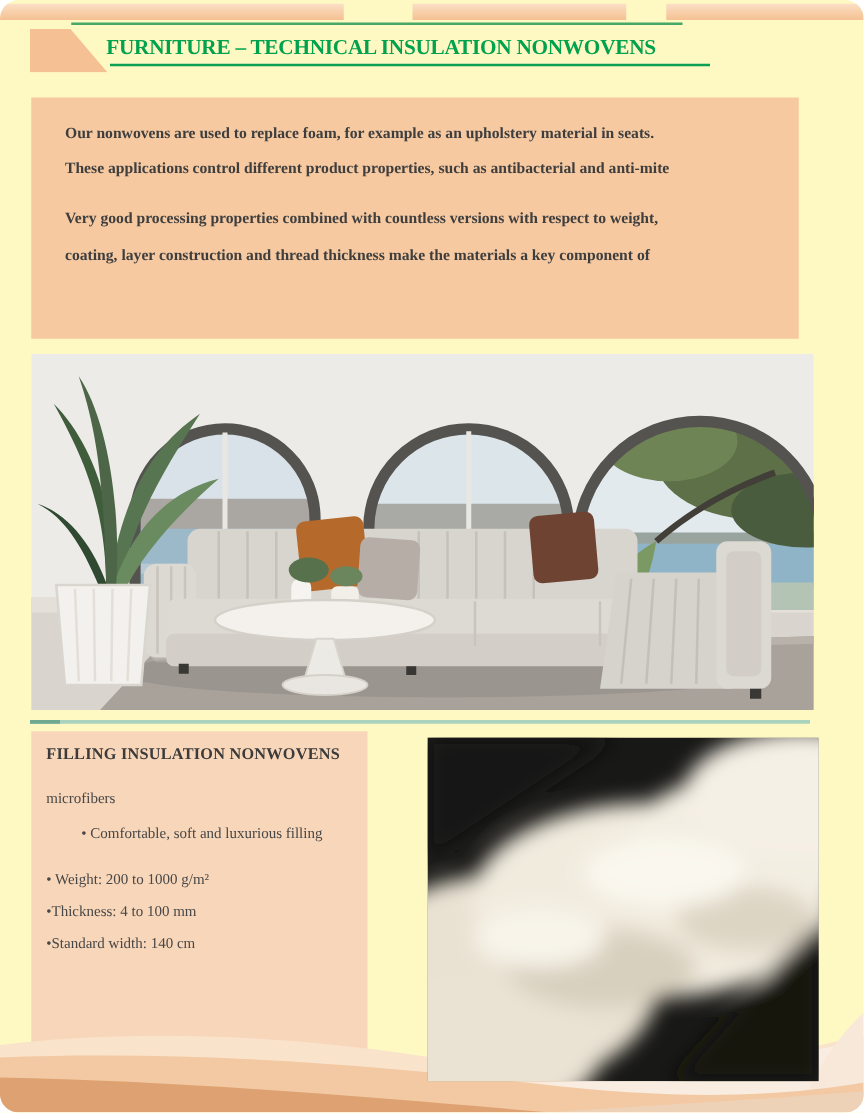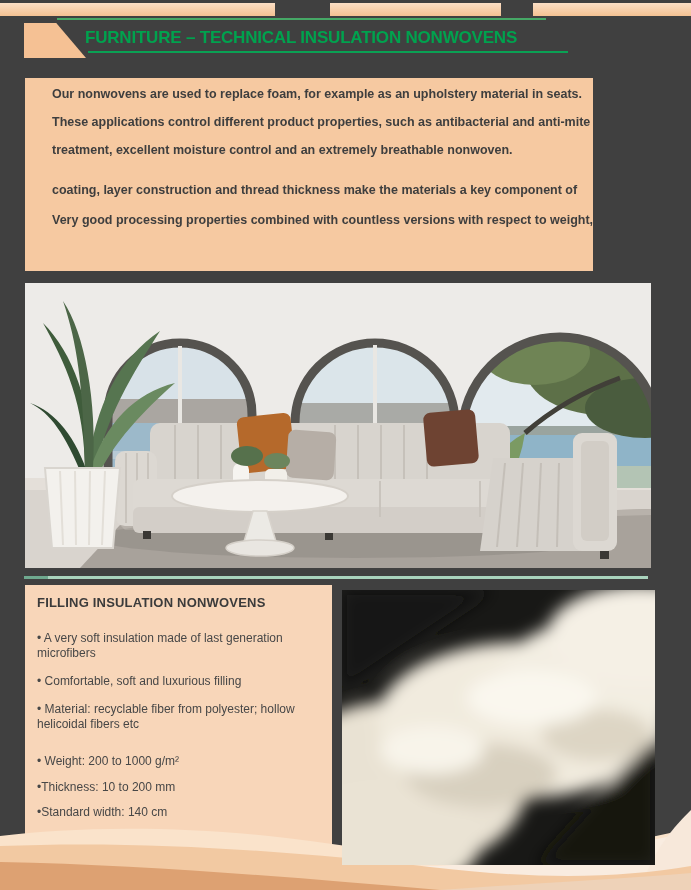--- a/index.html
+++ b/index.html
@@ -1,54 +1,54 @@
 <!DOCTYPE html>
 <html><head>
 <meta charset="utf-8">
 <style>
   html,body{margin:0;padding:0;background:#fff;}
-  .page{position:relative;width:691px;height:890px;background:#404040;overflow:hidden;
-        font-family:Liberation Sans, sans-serif;}
+  .page{position:relative;width:691px;height:890px;background:#fef9c3;overflow:hidden;
+        font-family:Liberation Serif, serif;border-radius:15px;}
   .abs{position:absolute;}
 
   
   .topbar{top:3px;height:13px;background:linear-gradient(180deg,#fbdfc5,#f4c192);}
   .topline{top:18px;left:57px;width:489px;height:2px;background:#46a866;}
   .trapezoid{left:24px;top:23px;width:62px;height:35px;background:#f5c194;
              clip-path:polygon(0 0,52% 0,100% 100%,0 100%);}
 
   .title{left:85px;top:28px;margin:0;font-size:17px;font-weight:700;color:#00a24e;
          letter-spacing:-0.2px;white-space:nowrap;}
   .title-underline{left:88px;top:51px;width:480px;height:2px;background:#0aa154;}
 
   
-  .intro-box{left:25px;top:78px;width:568px;height:193px;background:#f6c9a1;
-             box-sizing:border-box;padding:2px 6px 0 27px;color:#3e3e3e;}
+  .intro-box{left:25px;top:78px;width:614px;height:193px;background:#f6c9a1;
+             box-sizing:border-box;padding:14px 6px 0 27px;color:#3e3e3e;}
   .intro-box p{margin:0;font-size:12.5px;font-weight:700;}
   .intro-box .ln{line-height:28px;white-space:nowrap;}
   .intro-box .p2{margin-top:11px;}
   .intro-box .p2 .ln{line-height:30px;}
 
   
   .sofa-photo{left:25px;top:283px;width:626px;height:285px;z-index:2;}
   .fiber-photo{left:342px;top:590px;width:313px;height:275px;z-index:2;}
 
   
   .separator{left:24px;top:576px;width:624px;height:3px;background:#a9d3bd;z-index:2;}
   .separator-cap{left:24px;top:576px;width:24px;height:3px;background:#6fa98f;z-index:3;}
 
   
-  .filling-box{left:25px;top:585px;width:307px;height:262px;background:#f8d6b9;
+  .filling-box{left:25px;top:585px;width:269px;height:262px;background:#f8d6b9;
                box-sizing:border-box;padding:10px 8px 0 12px;color:#474747;z-index:0;}
   .filling-box h2{margin:0;font-size:13px;font-weight:700;color:#3b3b3b;
                   letter-spacing:0.2px;line-height:16px;white-space:nowrap;}
   .filling-box p{margin:0;font-size:12px;font-weight:400;}
   .filling-box .ln{line-height:15px;white-space:nowrap;}
   .b1{margin-top:20px !important;}
-  .b2,.b3{margin-top:13px !important;}
+  .b2,.b3{margin-top:13px !important;text-align:center;}
   .b4{margin-top:22px !important;}
   .b5{margin-top:11px !important;}
   .b6{margin-top:10px !important;}
 
   .waves{left:0;top:806px;width:691px;height:84px;z-index:1;}
 </style>
 </head>
 <body>
 
 <div class="page">
@@ -59,25 +59,24 @@
   <div class="abs topline"></div>
 
   <div class="abs trapezoid"></div>
   <h1 class="abs title">FURNITURE – TECHNICAL INSULATION NONWOVENS</h1>
   <div class="abs title-underline"></div>
 
   <div class="abs intro-box">
     <p class="p1">
       <span class="ln" style="display:block">Our nonwovens are used to replace foam, for example as an upholstery material in seats.</span>
       <span class="ln" style="display:block">These applications control different product properties, such as antibacterial and anti-mite</span>
-      <span class="ln" style="display:block">treatment, excellent moisture control and an extremely breathable nonwoven.</span>
     </p>
     <p class="p2">
+      <span class="ln" style="display:block">Very good processing properties combined with countless versions with respect to weight,</span>
       <span class="ln" style="display:block">coating, layer construction and thread thickness make the materials a key component of</span>
-      <span class="ln" style="display:block">Very good processing properties combined with countless versions with respect to weight,</span>
     </p>
   </div>
 
   <svg class="abs sofa-photo" viewBox="0 0 626 285" role="img">
     <rect x="0" y="0" width="626" height="285" fill="#edebe8"></rect>
     <rect x="0" y="195" width="626" height="90" fill="#d9d4ce"></rect>
     <rect x="0" y="195" width="626" height="12" fill="#e4dfd9"></rect>
     <defs>
       <clipPath id="w1">
           <path d="M83,205 L83,132 A72,72 0 0 1 227,132 L227,205 Z"></path>
@@ -207,35 +206,30 @@
       <ellipse cx="235" cy="265" rx="34" ry="8" fill="#e9e6e1" stroke="#d5d0c9" stroke-width="1.5"></ellipse>
     </g>
   </svg>
 
   <div class="abs separator"></div>
   <div class="abs separator-cap"></div>
 
   <div class="abs filling-box">
     <h2>FILLING INSULATION NONWOVENS</h2>
     <p class="b1">
-      <span class="ln" style="display:block">• A very soft insulation made of last generation</span>
       <span class="ln" style="display:block">microfibers</span>
     </p>
     <p class="b2">
       <span class="ln" style="display:block">• Comfortable, soft and luxurious filling</span>
     </p>
-    <p class="b3">
-      <span class="ln" style="display:block">•  Material: recyclable fiber from polyester; hollow</span>
-      <span class="ln" style="display:block">helicoidal fibers etc</span>
-    </p>
     <p class="b4">
       <span class="ln" style="display:block">• Weight: 200 to 1000 g/m²</span>
     </p>
     <p class="b5">
-      <span class="ln" style="display:block">•Thickness: 10 to 200 mm</span>
+      <span class="ln" style="display:block">•Thickness: 4 to 100 mm</span>
     </p>
     <p class="b6">
       <span class="ln" style="display:block">•Standard width: 140 cm</span>
     </p>
   </div>
 
   <svg class="abs fiber-photo" viewBox="0 0 313 275" role="img">
     <defs>
         <filter id="fz" x="-40%" y="-40%" width="180%" height="180%">
           <feGaussianBlur stdDeviation="8"></feGaussianBlur>

